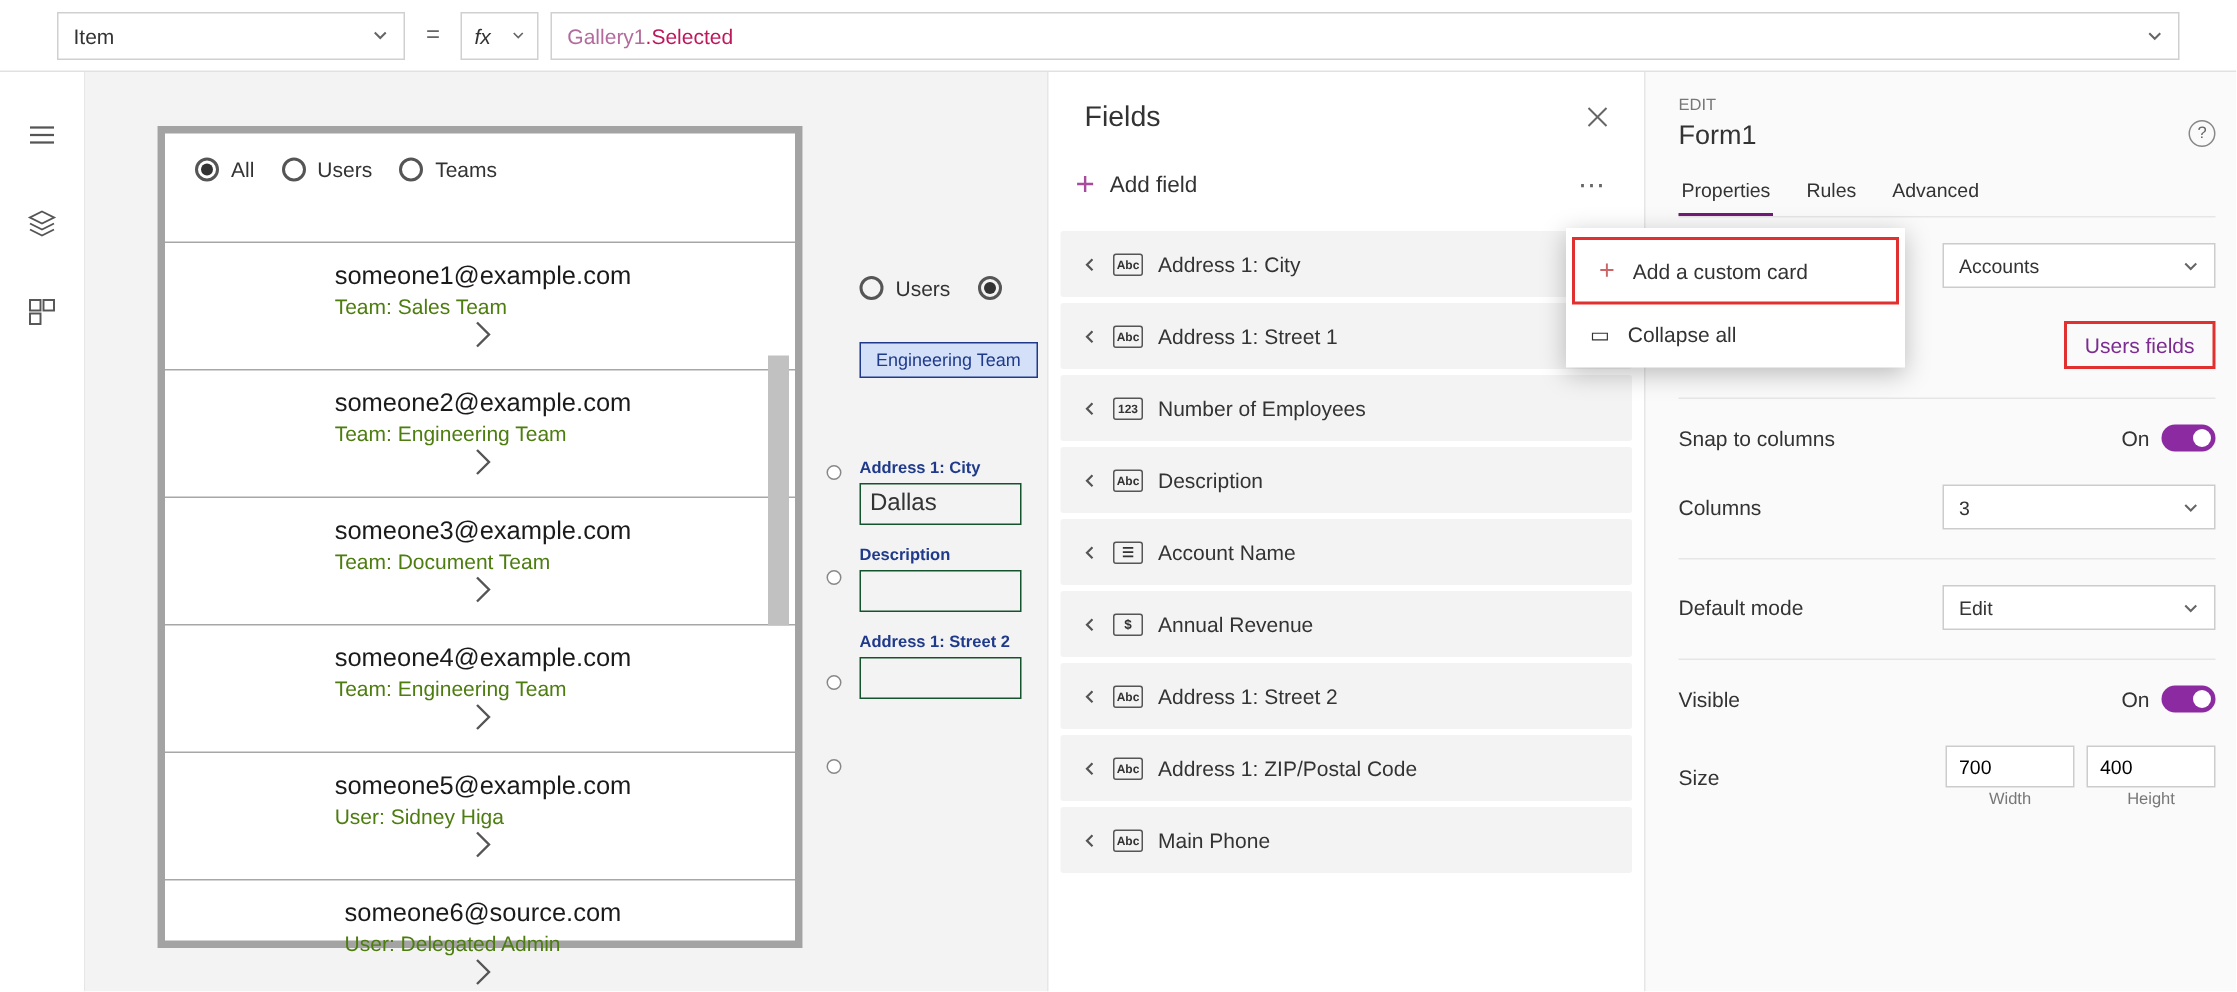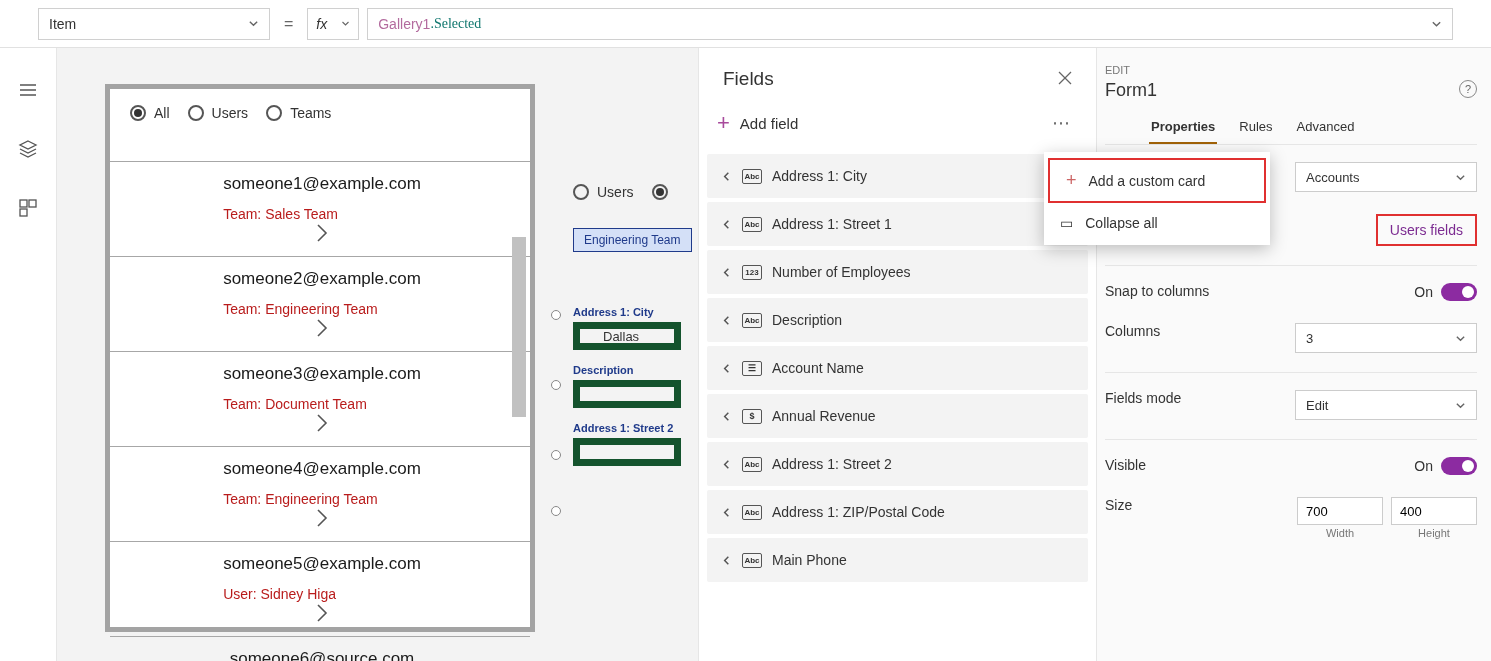--- a/index.html
+++ b/index.html
@@ -6,52 +6,52 @@
 body { width: 1491px; height: 661px; background: #fff; overflow: hidden; font-size: 14px; color: #333; }
 
 
 .formula-bar { display: flex; align-items: center; height: 48px; border-bottom: 1px solid #e1e1e1; padding: 8px 0 8px 38px; gap: 8px; }
 .prop-dropdown { width: 232px; height: 32px; border: 1px solid #d0d0d0; display:flex; align-items:center; justify-content:space-between; padding:0 10px; font-size:14px; }
 .equals { color:#666; font-size:16px; padding:0 6px; }
 .fx-btn { display:flex; align-items:center; gap:14px; height:32px; border:1px solid #d0d0d0; padding:0 8px; font-style:italic; font-family:"Segoe UI", serif; }
 .fx-btn svg { width:9px; height:9px; }
 .formula-input { flex:1; height:32px; border:1px solid #d0d0d0; display:flex; align-items:center; padding:0 10px; font-family:Consolas, monospace; font-size:14px; margin-right:38px; position:relative;}
 .formula-input .gallery { color:#b36b9e; }
-.formula-input .sel { color:#0f766e;font-family:Liberation Serif, serif; }
+.formula-input .sel { color:#be185d; }
 .formula-input .drop-arrow { position:absolute; right:10px; top:50%; transform:translateY(-50%);}
 
 
 .main { display:flex; height:613px; }
 .left-rail { width:57px; border-right:1px solid #e6e6e6; display:flex; flex-direction:column; align-items:center; padding-top:32px; gap:36px; }
 .left-rail svg { width:20px; height:20px; stroke:#555; fill:none; }
 
 .canvas { flex:1; background:#f3f3f3; position:relative; padding:36px 0 0 48px;}
 
 
 .gallery-card { background:#fff; width:430px; height:548px; position:absolute; left:48px; top:36px; border:5px solid #a3a3a3;}
 .gallery-header { display:flex; align-items:center; gap:18px; padding:16px 20px; }
 .radio-opt { display:flex; align-items:center; gap:8px; font-size:14px;}
 .radio-opt .circle { width:16px; height:16px; border:2px solid #555; border-radius:50%; display:flex; align-items:center; justify-content:center;}
 .radio-opt.selected .circle::after { content:""; width:8px; height:8px; background:#333; border-radius:50%;}
 .gallery-list { margin-top:24px; }
 .list-item { display:flex; align-items:center; justify-content:space-between; padding:12px 18px 12px 22px; border-bottom:1px solid #a7a7a7;flex-direction:column;}
 .list-item .email { font-size:17px; font-weight:400; color:#1a1a1a;}
-.list-item .sub { font-size:14px; color:#b91c1c; margin-top:12px;}
+.list-item .sub { font-size:14px; color:#4d7c0f; margin-top:2px;}
 .list-item:first-child { border-top:1px solid #a7a7a7;}
 .list-item svg { width:14px; height:22px; stroke:#555; fill:none;}
 .scrollbar { position:absolute; right:4px; top:148px; width:14px; height:180px; background:#c1c1c1; border-radius:0;}
 
 
 .form-card { position:absolute; left:500px; top:136px; width:180px; }
 .form-header { display:flex; align-items:center; gap:18px; padding:0 0 16px 16px;}
 .form-body { position:relative; padding:12px 0 0 16px; }
 .form-body .sel-handle { position:absolute; left:-6px; width:10px; height:10px; border:1px solid #888; background:#fff; border-radius:50%;}
 .team-chip { border:1px solid #1f3a8a; background:#d4e0f7; padding:4px 10px; font-size:12px; color:#1f3a8a; display:inline-block; margin-bottom:40px;}
 .frm-field-label { font-size:11px; color:#1f3a8a; font-weight:600; margin-top:14px;}
-.frm-input { border:7px solid #14532d; height:28px; width:108px; font-size:13px; padding:0 23px; margin-top:4px; display:flex; align-items:center;}
+.frm-input { border:1px solid #14532d; height:28px; width:108px; font-size:16px; padding:0 6px; margin-top:4px; display:flex; align-items:center;}
 
 
 .fields-panel { width:398px; background:#fff; border-left:1px solid #e6e6e6; position:relative;}
 .fields-head { display:flex; align-items:center; justify-content:space-between; padding:20px 24px 14px 24px;}
 .fields-head h2 { font-size:19px; font-weight:400;}
 .fields-add { display:flex; align-items:center; justify-content:space-between; padding:6px 24px 14px 18px;}
 .fields-add .left { display:flex; align-items:center; gap:10px; color:#333; font-size:15px;}
 .fields-add .plus { color:#a84b9c; font-size:22px; font-weight:300;}
 .field-row { display:flex; align-items:center; gap:10px; padding:14px 10px 14px 14px; background:#f3f3f3; margin:4px 8px; font-size:14px; border-radius:2px;}
 .field-row svg.chev { width:11px; height:11px; stroke:#555; fill:none; transform:rotate(90deg);}
@@ -61,28 +61,28 @@
 .field-row .type-badge.text::after { content:"☰"; font-size:9px;}
 .field-row .type-badge.money::after { content:"$"; font-size:9px;}
 
 .context-menu { position:absolute; top:104px; right:-180px; left:auto; z-index:50; background:#fff; box-shadow:0 4px 16px rgba(0,0,0,0.25); width:226px; padding:4px 0; }
 .context-menu { left:345px; }
 .ctx-item { display:flex; align-items:center; gap:12px; padding:10px 16px; font-size:14px; cursor:pointer;}
 .ctx-item:first-child { border:2px solid #e03030; margin:2px 4px; }
 .ctx-item:first-child .icn { color:#c66; font-size:18px;}
 
 
-.props-panel { width:395px; background:#fafafa; border-left:1px solid #e6e6e6; padding:16px 14px 0 8px; position:relative;}
+.props-panel { width:395px; background:#fafafa; border-left:1px solid #e6e6e6; padding:16px 14px 0 22px; position:relative;}
 .props-panel .edit-label { font-size:11px; color:#777; text-transform:uppercase;}
 .props-panel h3 { font-size:18px; font-weight:400; margin-top:4px;}
 .help-icon { position:absolute; right:14px; top:32px; width:18px; height:18px; border:1px solid #888; border-radius:50%; display:flex; align-items:center; justify-content:center; font-size:11px; color:#666;}
 .tabs { display:flex; gap:20px; margin-top:18px; border-bottom:1px solid #e6e6e6; font-size:13px;}
 .tabs .tab { padding:0 2px 8px 2px; cursor:pointer;}
-.tabs .tab.active { font-weight:700; border-bottom:2px solid #a16207;margin-left:44px;}
-.prop-row { display:flex; align-items:flex-start; justify-content:space-between; padding:11px 0; font-size:14px;}
+.tabs .tab.active { font-weight:400; border-bottom:2px solid #701a75;}
+.prop-row { display:flex; align-items:center; justify-content:space-between; padding:11px 0; font-size:14px;}
 .prop-dropdown2 { width:182px; height:30px; border:1px solid #ccc; background:#fff; display:flex; align-items:center; justify-content:space-between; padding:0 10px; font-size:13px;}
 .edit-fields-link { color:#7c2b91; font-size:14px; border:2px solid #e03030; padding:6px 12px; cursor:pointer; display:inline-block;}
 .toggle { display:flex; align-items:center; gap:8px;}
 .toggle .track { width:36px; height:18px; background:#8c2ba1; border-radius:10px; position:relative;}
 .toggle .track::after { content:""; width:12px; height:12px; background:#fff; border-radius:50%; position:absolute; right:3px; top:3px;}
 .xy-pair { display:flex; gap:8px;}
 .xy-input { width:86px; height:28px; border:1px solid #ccc; background:#fff; padding:0 8px; font-size:13px;}
 .xy-label { font-size:11px; color:#777; text-align:center; margin-top:2px;}
 
 .panel-block { border-bottom:1px solid #e6e6e6; padding:6px 0 8px 0;}
@@ -380,21 +380,21 @@
           <span>3</span>
           <svg class="chevron-down" viewBox="0 0 12 12">
               <polyline points="2,4 6,8 10,4" stroke-width="1.5"></polyline>
             </svg>
         </div>
       </div>
     </div>
 
     <div class="panel-block">
       <div class="prop-row">
-        <span>Fields mode</span>
+        <span>Default mode</span>
         <div class="prop-dropdown2">
           <span>Edit</span>
           <svg class="chevron-down" viewBox="0 0 12 12">
               <polyline points="2,4 6,8 10,4" stroke-width="1.5"></polyline>
             </svg>
         </div>
       </div>
     </div>
 
     <div class="panel-block" style="border-bottom:none">

